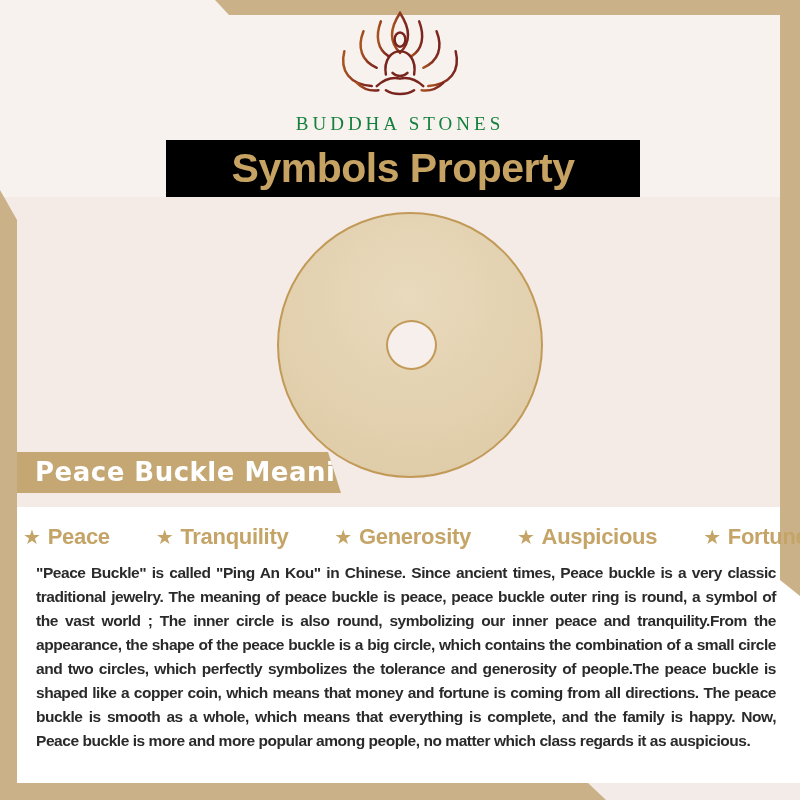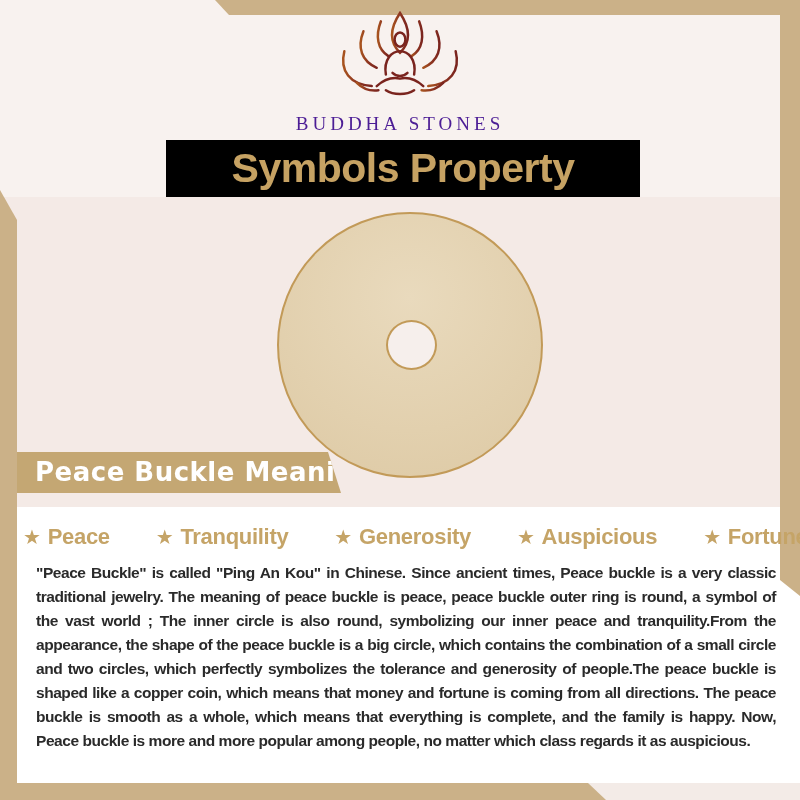--- a/index.html
+++ b/index.html
@@ -19,21 +19,21 @@
     clip-path:polygon(0 0,100% 0,100% 100%,0 580px);}
   .frame-left{left:0;top:190px;width:17px;height:610px;
     clip-path:polygon(0 0,100% 30px,100% 100%,0 100%);}
   .frame-bottom{left:0;top:783px;width:610px;height:17px;
     clip-path:polygon(0 0,588px 0,606px 100%,0 100%);}
   
   .logo{position:absolute;left:325px;top:8px;width:150px;height:108px;}
   .brand-name{
     position:absolute;left:0;top:113px;width:800px;text-align:center;
     font-family:"Liberation Serif",serif;font-size:19px;letter-spacing:4px;
-    color:#4c1d95;font-weight:normal;
+    color:#15803d;font-weight:normal;
   }
   .title-banner{
     position:absolute;left:166px;top:140px;width:474px;height:57px;
     background:#000000;
   }
   .page-title{
     width:100%;text-align:center;line-height:57px;
     font-size:41px;font-weight:bold;letter-spacing:-0.5px;color:#c6a263;
   }
   

